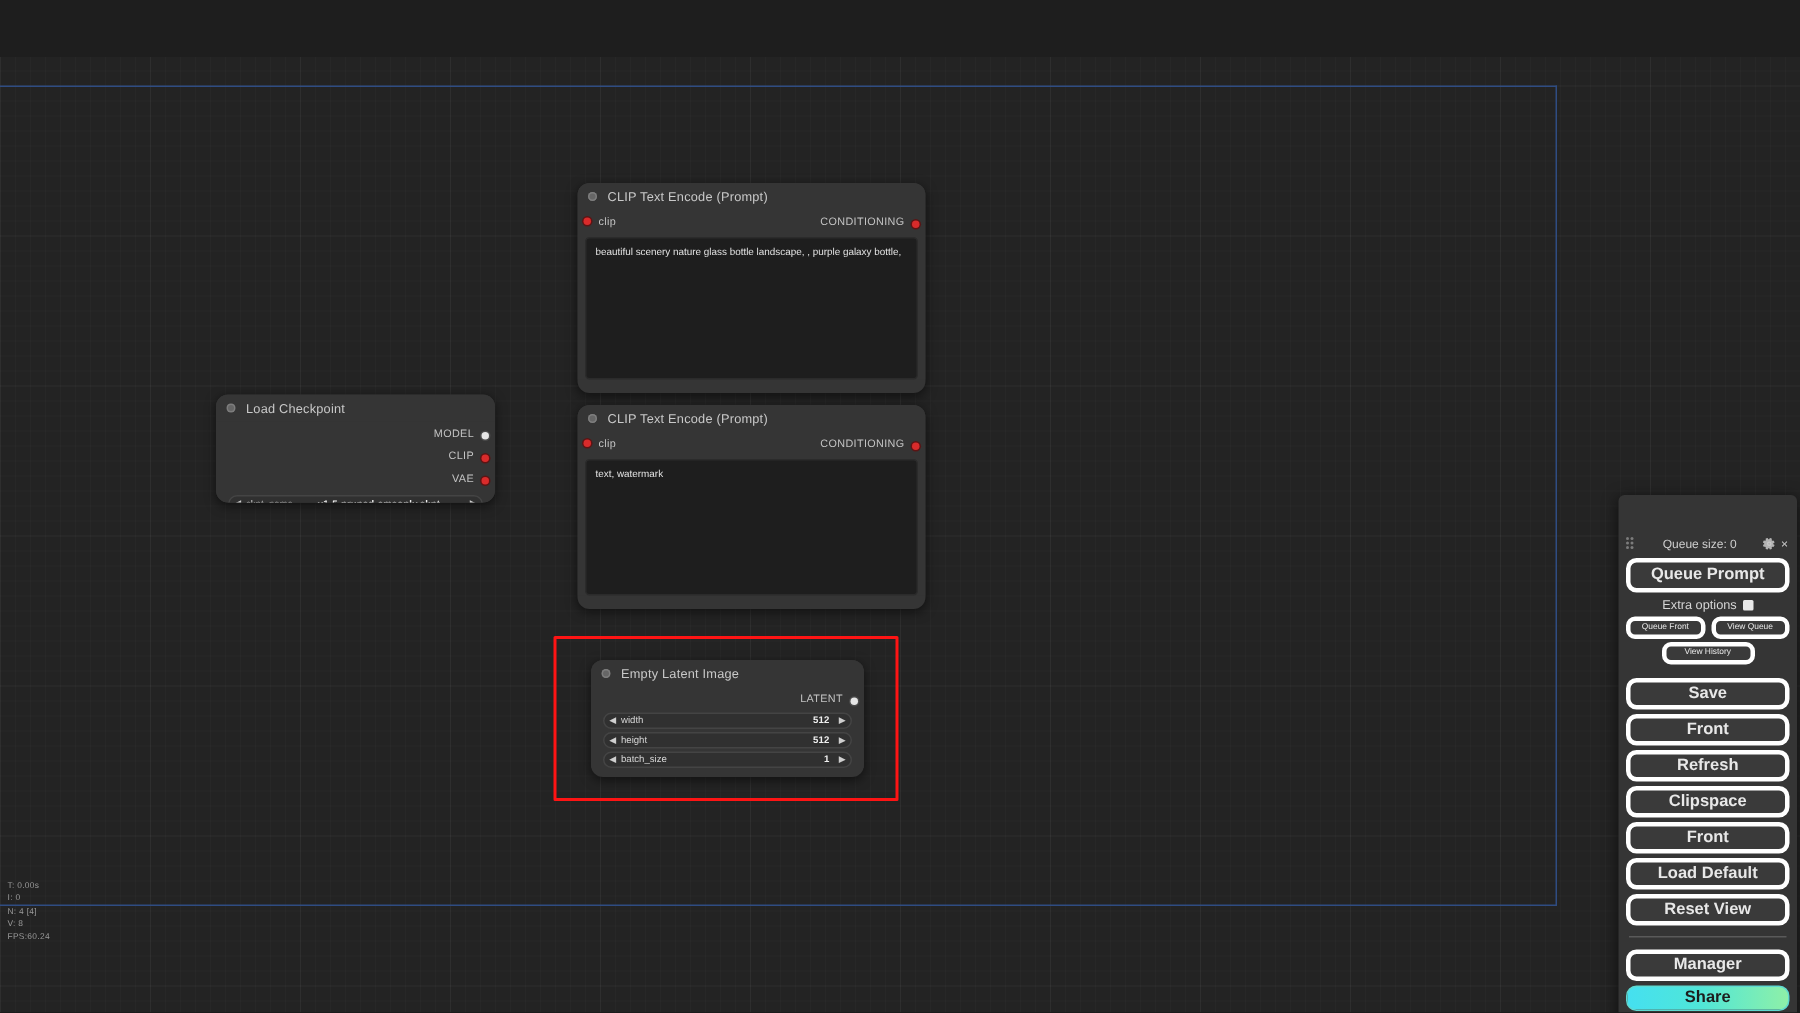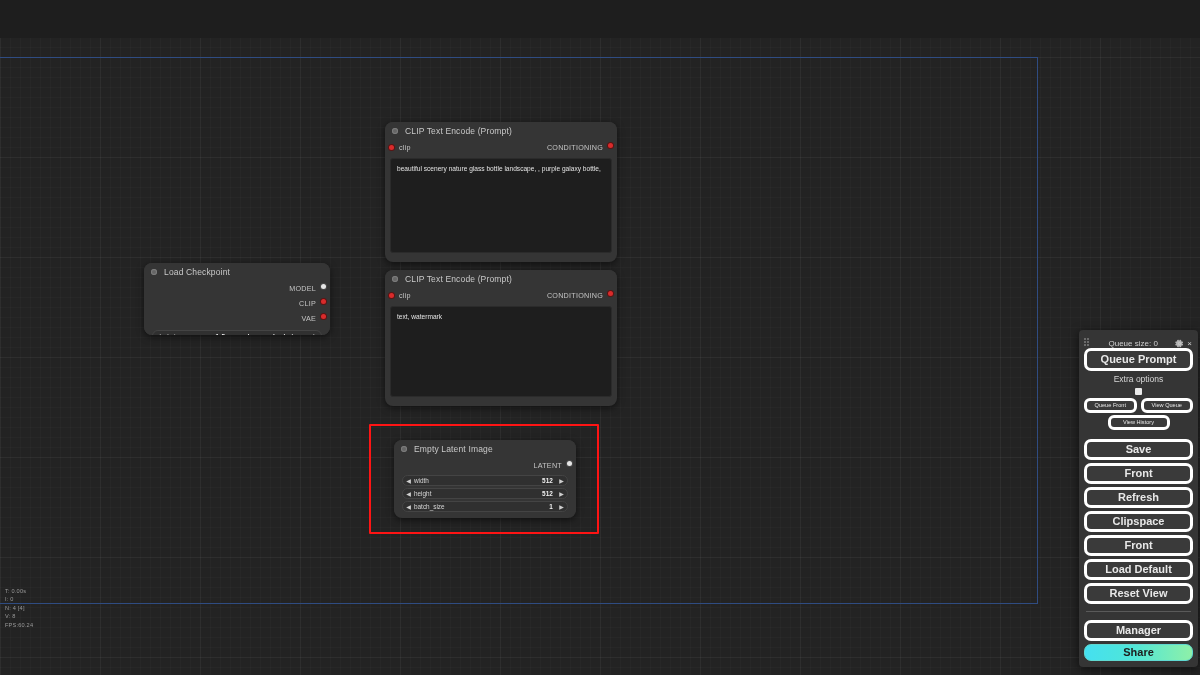--- a/index.html
+++ b/index.html
@@ -105,21 +105,21 @@
   .slot-in {
     position: absolute;
     left: 4px;
     display: flex;
     align-items: center;
   }
   .slot-out {
     position: absolute;
     right: 4px;
     display: flex;
-    align-items: flex-start;
+    align-items: flex-end;
   }
   .slot-pip {
     width: 5px; height: 5px;
     border-radius: 50%;
     flex: 0 0 auto;
   }
   .slot-pip.red   { background:#d92b2b; box-shadow:0 0 0 1px #5c1414; }
   .slot-pip.light { background:#e6e6e6; box-shadow:0 0 0 1px #4a4a4a; }
   .slot-in .slot-pip { margin-right: 5px; }
   .slot-out .slot-pip { margin-left: 5px; }
@@ -197,25 +197,26 @@
     position: absolute;
     left: 1079px; top: 330px;
     width: 119px;
     background: #353535;
     border-radius: 4px;
     padding: 4px 5px 6px 5px;
     box-shadow: 0 2px 10px rgba(0,0,0,0.6);
   }
   .menu-header {
     display: flex;
-    align-items: flex-end;
+    align-items: flex-start;
     height: 14px;
     gap: 3px;
     color: #c8c8c8;
     font-size: 8px;
+    margin-top: 24px;
   }
   .drag-dots {
     width: 6px; height: 10px;
     display: grid;
     grid-template-columns: 2px 2px;
     grid-template-rows: 2px 2px 2px;
     gap: 1px;
     flex: 0 0 auto;
     margin-right: 1px;
   }
@@ -275,21 +276,20 @@
     border-radius: 6px;
   }
   .extra-options-row {
     display: flex;
     align-items: center;
     justify-content: center;
     gap: 4px;
     font-size: 8.5px;
     color: #d6d6d6;
     margin: 1px 0 3px;
-    flex-direction: column;
   }
   .checkbox {
     width: 7px; height: 7px;
     background: #e9e9e9;
     border-radius: 1px;
     display: inline-block;
   }
   .small-row {
     display: flex;
     gap: 4px;

